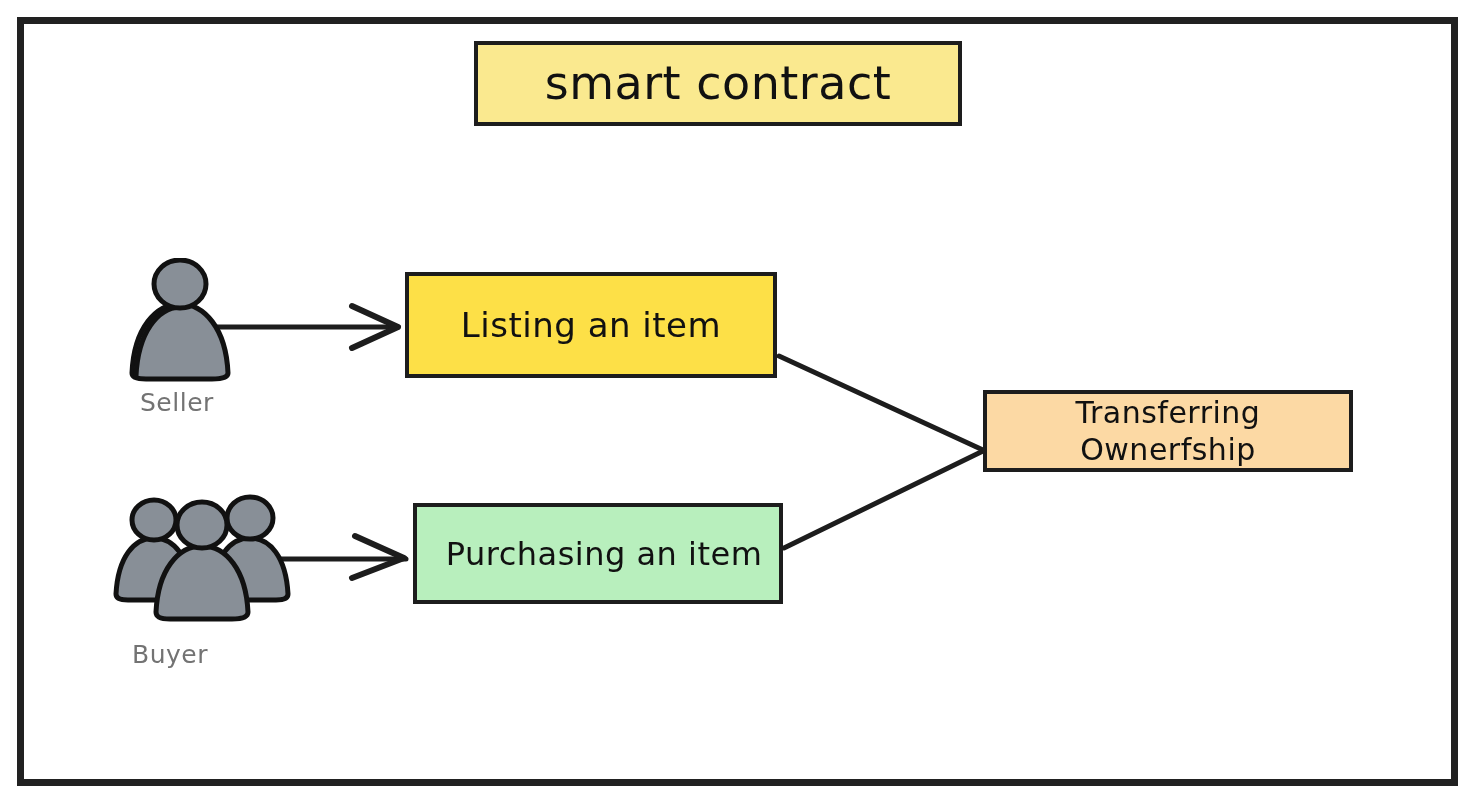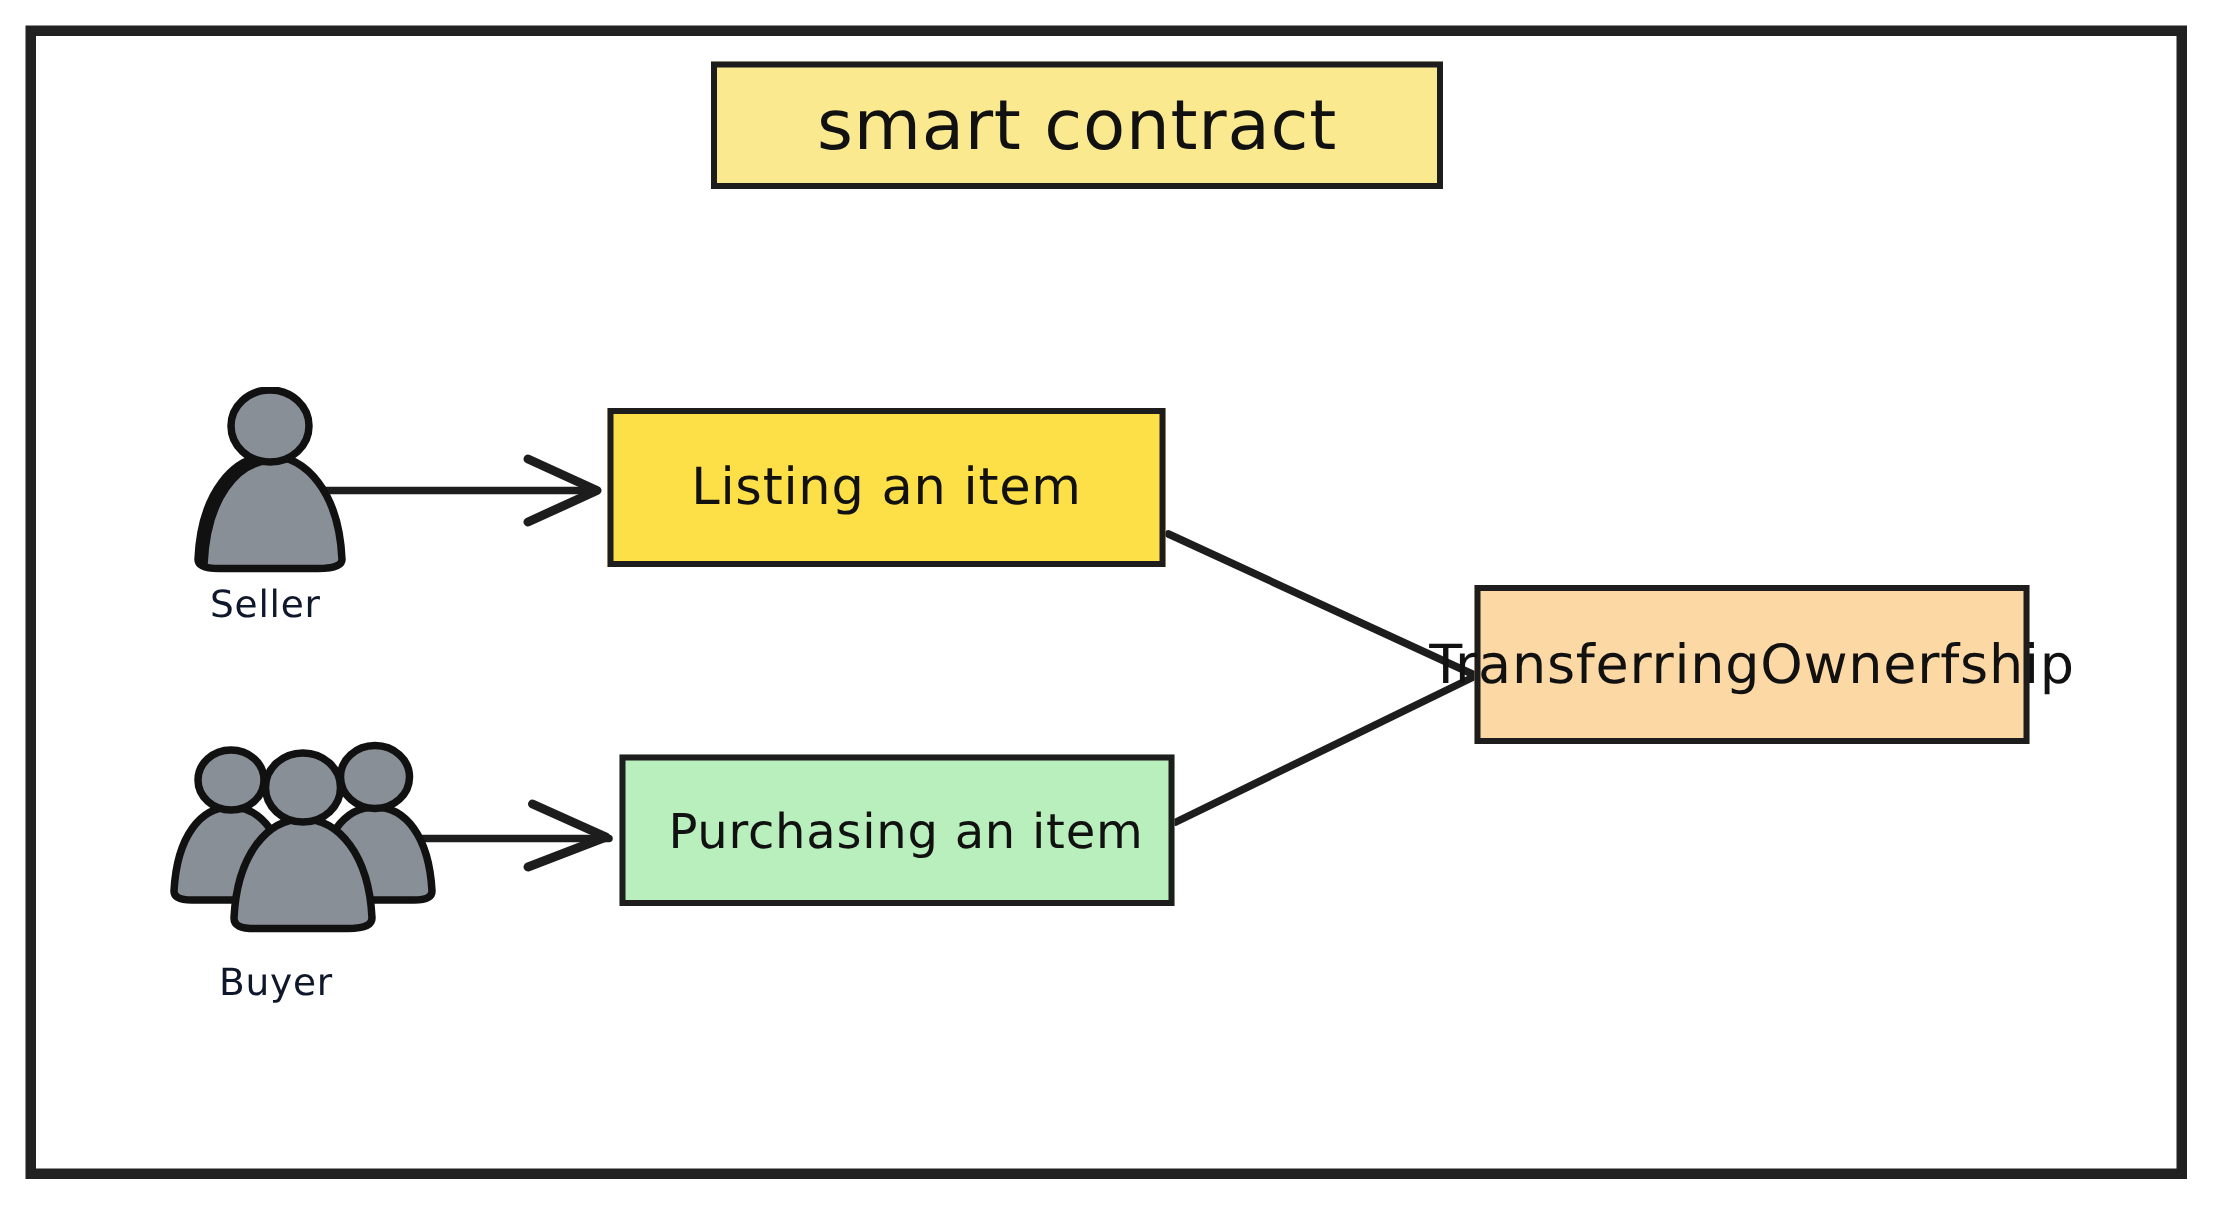--- a/index.html
+++ b/index.html
@@ -75,45 +75,45 @@
     height: 101px;
     background: #b8efbd;
     font-size: 32px;
     padding-left: 12px;
   }
 
   .node-transfer {
     left: 983px;
     top: 390px;
     width: 370px;
-    height: 106px;
+    height: 82px;
     background: #fcd9a4;
-    font-size: 36px;
-    flex-direction: row;
+    font-size: 30px;
+    flex-direction: column;
     justify-content: center;
   }
   .node-transfer .ln { display: block; }
 
   
   .actor {
     position: absolute;
   }
   .actor-seller { left: 112px; top: 258px; width: 180px; height: 175px; }
   .actor-buyer  { left: 108px; top: 482px; width: 200px; height: 200px; }
 
   .actor-label {
     position: absolute;
     font-family: "DejaVu Sans", sans-serif;
-    color: #0f172a;
+    color: #737373;
     font-size: 25px;
     letter-spacing: 0.5px;
     white-space: nowrap;
   }
   .label-seller { left: 140px; top: 388px; }
-  .label-buyer  { left: 146px; top: 640px; }
+  .label-buyer  { left: 132px; top: 640px; }
 
   
   #edges {
     position: absolute;
     left: 0;
     top: 0;
     width: 1478px;
     height: 810px;
     pointer-events: none;
   }

